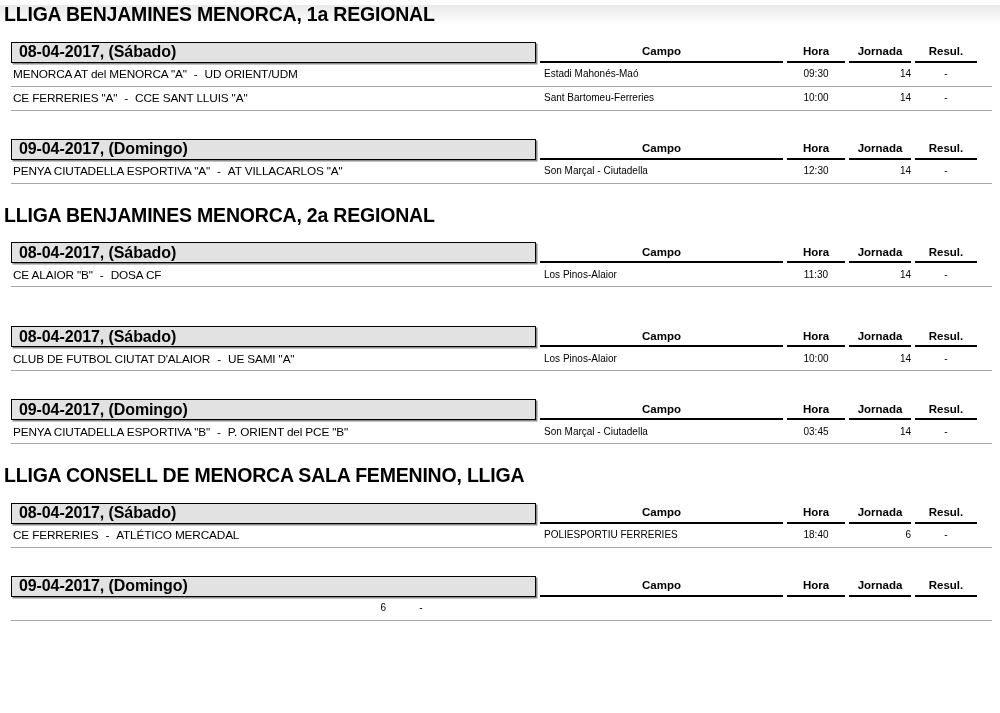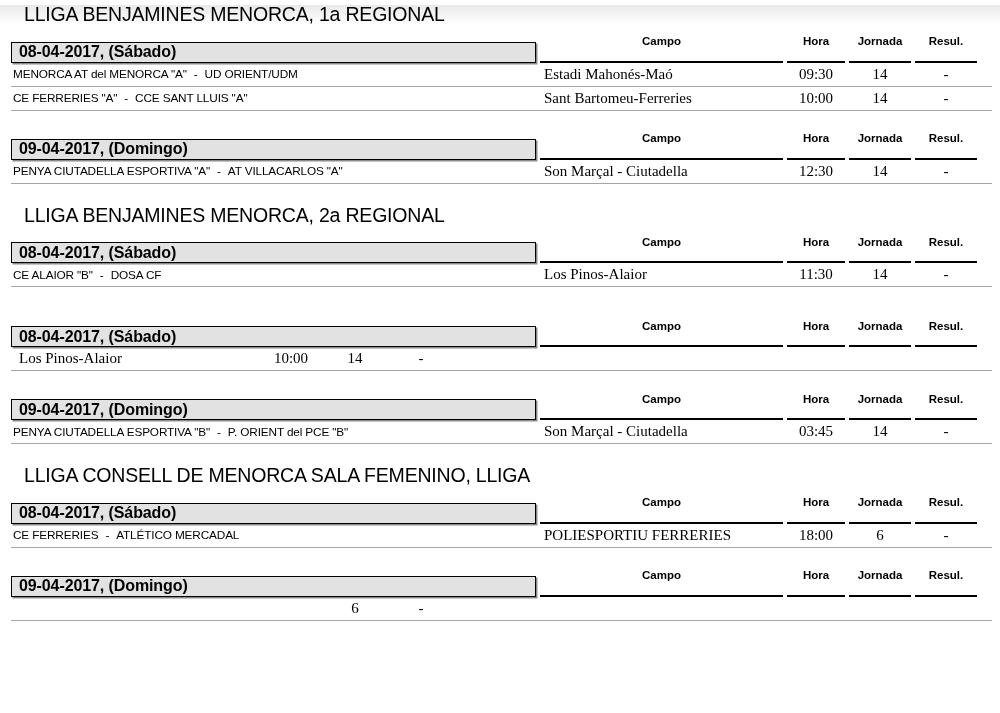--- a/index.html
+++ b/index.html
@@ -21,24 +21,24 @@
     position: relative;
     width: 1000px;
     height: 713px;
   }
 
   
   .section { position: relative; }
 
   .section-title {
     font-size: 19.5px;
-    font-weight: normal;
+    font-weight: bold;
     letter-spacing: -0.2px;
     color: #000;
-    padding: 0 0 0 24px;
+    padding: 0 0 0 4px;
     line-height: 1.0;
     white-space: nowrap;
   }
   .section-title.shaded {
     background: linear-gradient(to bottom, #e9e9e9 0%, #f3f3f3 45%, #ffffff 100%);
   }
 
   
   .day-block { position: relative; }
 
@@ -70,21 +70,21 @@
     flex: 1 1 auto;
     align-items: flex-end;
     margin-left: 4px;
     height: 21px;
   }
   .head-cell {
     text-align: center;
     font-size: 11.5px;
     font-weight: bold;
     border-bottom: 2px solid #000;
-    padding-bottom: 13px;
+    padding-bottom: 3px;
     line-height: 1;
     margin-right: 4px;
     white-space: nowrap;
   }
   .head-cell:last-child { margin-right: 0; }
   .c-campo   { flex: 0 0 243px; }
   .c-hora    { flex: 0 0 58px; }
   .c-jornada { flex: 0 0 62px; }
   .c-resul   { flex: 0 0 62px; }
 
@@ -106,34 +106,33 @@
     padding-left: 2px;
   }
   .match-row .teams .sep { padding: 0 7px; }
   .row-cols {
     display: flex;
     flex: 1 1 auto;
     align-items: center;
     margin-left: 4px;
   }
   .row-cell {
-    font-size: 15px;
+    font-size: 10px;
     line-height: 1;
     margin-right: 4px;
     white-space: nowrap;
-    font-family: Liberation Serif, serif;
   }
   .row-cell:last-child { margin-right: 0; }
   .row-cell.campo {
     flex: 0 0 243px;
     text-align: left;
     padding-left: 4px;
   }
   .row-cell.hora    { flex: 0 0 58px;  text-align: center; }
-  .row-cell.jornada { flex: 0 0 62px;  text-align: center; }
+  .row-cell.jornada { flex: 0 0 62px;  text-align: right; }
   .row-cell.resul   { flex: 0 0 62px;  text-align: center; }
 
   
   .sp-title-1 { height: 5px; }
   .gap-after-title { height: 17px; }
   .gap-between-days { height: 28px; }
   .gap-before-title { height: 22px; }
 </style>
 </head>
 <body>
@@ -233,20 +232,21 @@
           <div class="date-box">08-04-2017,  (Sábado)</div>
           <div class="head-cols">
             <div class="head-cell c-campo">Campo</div>
             <div class="head-cell c-hora">Hora</div>
             <div class="head-cell c-jornada">Jornada</div>
             <div class="head-cell c-resul">Resul.</div>
           </div>
         </div>
         <div class="rows">
           <div class="match-row">
+            <div class="teams"><span class="home">CLUB DE FUTBOL CIUTAT D'ALAIOR</span><span class="sep">-</span><span class="away">UE SAMI "A"</span></div>
             <div class="row-cols">
               <div class="row-cell campo">Los Pinos-Alaior</div>
               <div class="row-cell hora">10:00</div>
               <div class="row-cell jornada">14</div>
               <div class="row-cell resul">-</div>
             </div>
           </div>
         </div>
       </div>
       <div class="gap-between-days"></div>
@@ -285,21 +285,21 @@
             <div class="head-cell c-hora">Hora</div>
             <div class="head-cell c-jornada">Jornada</div>
             <div class="head-cell c-resul">Resul.</div>
           </div>
         </div>
         <div class="rows">
           <div class="match-row">
             <div class="teams"><span class="home">CE FERRERIES</span><span class="sep">-</span><span class="away">ATLÉTICO MERCADAL</span></div>
             <div class="row-cols">
               <div class="row-cell campo">POLIESPORTIU FERRERIES</div>
-              <div class="row-cell hora">18:00</div>
+              <div class="row-cell hora">18:40</div>
               <div class="row-cell jornada">6</div>
               <div class="row-cell resul">-</div>
             </div>
           </div>
         </div>
       </div>
       <div class="gap-between-days"></div>
       <div class="day-block">
         <div class="day-head">
           <div class="date-box">09-04-2017,  (Domingo)</div>

